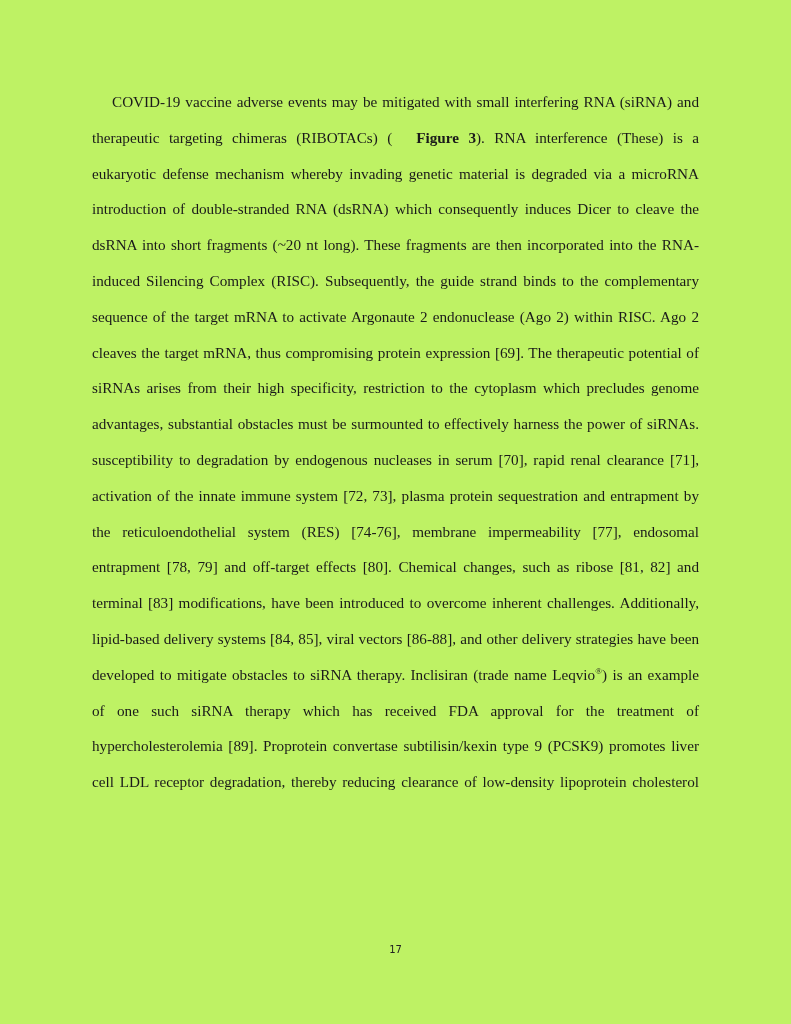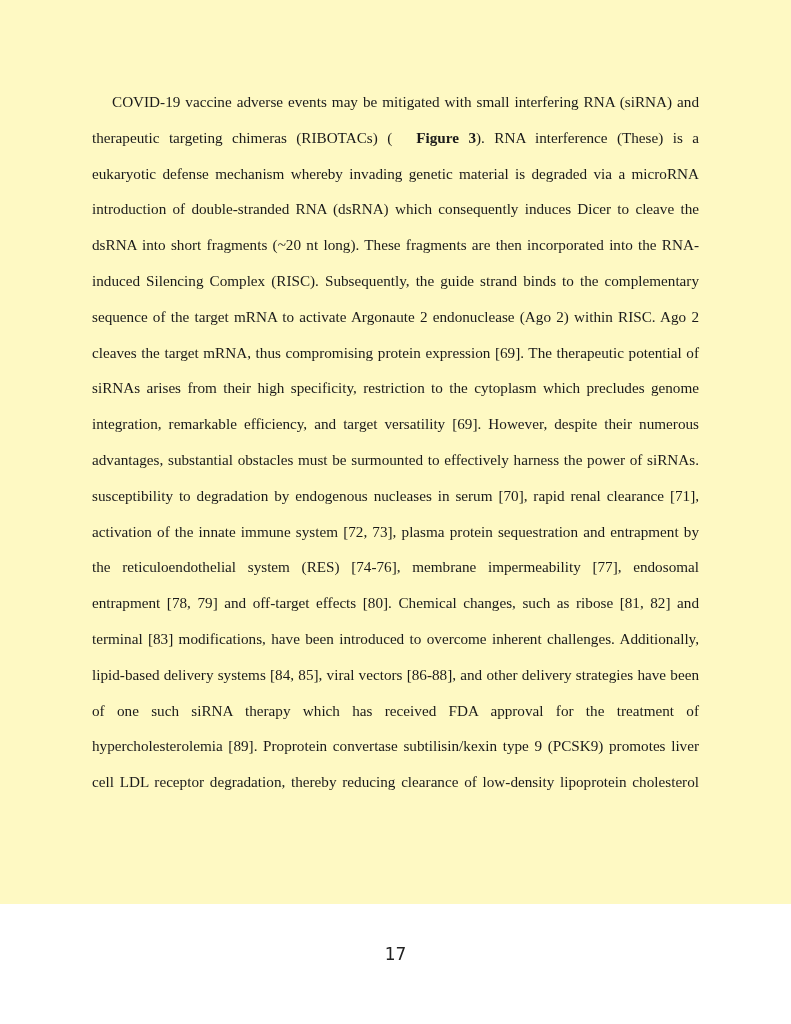--- a/index.html
+++ b/index.html
@@ -11,22 +11,22 @@
       width: 791px;
       height: 1024px;
       position: relative;
       overflow: hidden;
     }
     .page {
       position: absolute;
       left: 0;
       top: 0;
       width: 791px;
-      height: 904px;
-      background: #fef9c3;
+      height: 1024px;
+      background: #bef264;
     }
     .body-text {
       position: absolute;
       left: 92px;
       top: 90px;
       width: 607px;
       font-family: "Liberation Serif", serif;
       font-size: 15.2px;
       color: #1a1a1a;
     }
@@ -53,44 +53,44 @@
       vertical-align: 6px;
       line-height: 0;
     }
     .page-number {
       position: absolute;
       top: 944px;
       left: 0;
       width: 791px;
       text-align: center;
       font-family: "DejaVu Sans", sans-serif;
-      font-size: 17px;
+      font-size: 10px;
       color: #222222;
     }
   </style>
 </head>
 <body>
 
 <div class="page">
   <div class="body-text" id="paragraph">
       <span class="line first"><span>COVID-19 vaccine adverse events may be mitigated with small interfering RNA (siRNA) and</span></span>
       <span class="line"><span>therapeutic targeting chimeras (RIBOTACs) (</span><span class="bold">Figure 3</span><span>). RNA interference (These) is a</span></span>
       <span class="line"><span>eukaryotic defense mechanism whereby invading genetic material is degraded via a microRNA</span></span>
       <span class="line"><span>introduction of double-stranded RNA (dsRNA) which consequently induces Dicer to cleave the</span></span>
       <span class="line"><span>dsRNA into short fragments (~20 nt long). These fragments are then incorporated into the RNA-</span></span>
       <span class="line"><span>induced Silencing Complex (RISC). Subsequently, the guide strand binds to the complementary</span></span>
       <span class="line"><span>sequence of the target mRNA to activate Argonaute 2 endonuclease (Ago 2) within RISC. Ago 2</span></span>
       <span class="line"><span>cleaves the target mRNA, thus compromising protein expression [69]. The therapeutic potential of</span></span>
       <span class="line"><span>siRNAs arises from their high specificity, restriction to the cytoplasm which precludes genome</span></span>
-      <span class="line"><span>integration, remarkable efficiency, and target versatility [69]. However, despite their numerous</span></span>
       <span class="line"><span>advantages, substantial obstacles must be surmounted to effectively harness the power of siRNAs.</span></span>
       <span class="line"><span>susceptibility to degradation by endogenous nucleases in serum [70], rapid renal clearance [71],</span></span>
       <span class="line"><span>activation of the innate immune system [72, 73], plasma protein sequestration and entrapment by</span></span>
       <span class="line"><span>the reticuloendothelial system (RES) [74-76], membrane impermeability [77], endosomal</span></span>
       <span class="line"><span>entrapment [78, 79] and off-target effects [80]. Chemical changes, such as ribose [81, 82] and</span></span>
       <span class="line"><span>terminal [83] modifications, have been introduced to overcome inherent challenges. Additionally,</span></span>
       <span class="line"><span>lipid-based delivery systems [84, 85], viral vectors [86-88], and other delivery strategies have been</span></span>
+      <span class="line"><span>developed to mitigate obstacles to siRNA therapy. Inclisiran (trade name Leqvio</span><sup>®</sup><span>) is an example</span></span>
       <span class="line"><span>of one such siRNA therapy which has received FDA approval for the treatment of</span></span>
       <span class="line"><span>hypercholesterolemia [89]. Proprotein convertase subtilisin/kexin type 9 (PCSK9) promotes liver</span></span>
       <span class="line last"><span>cell LDL receptor degradation, thereby reducing clearance of low-density lipoprotein cholesterol</span></span>
     </div>
   <div class="page-number">17</div>
 </div>
 
 </body></html>

